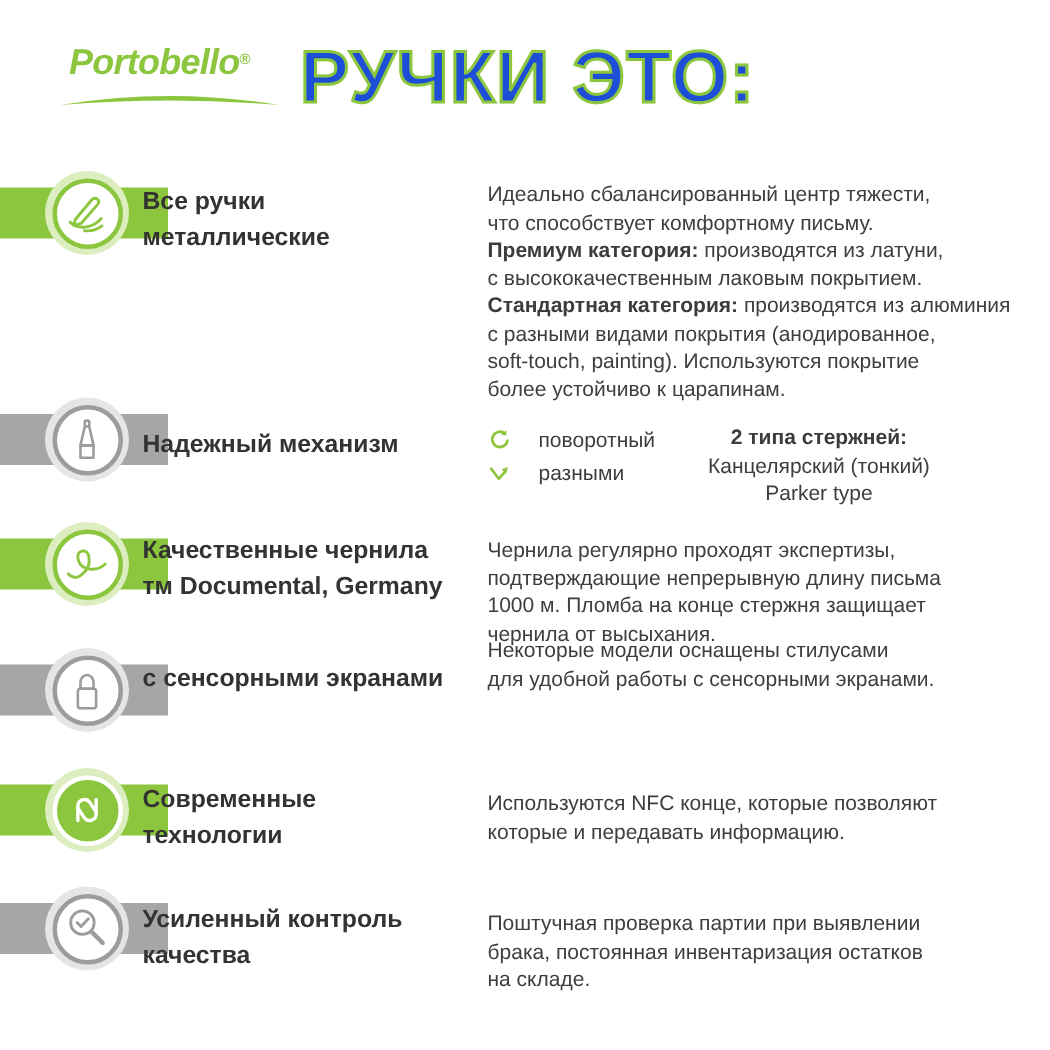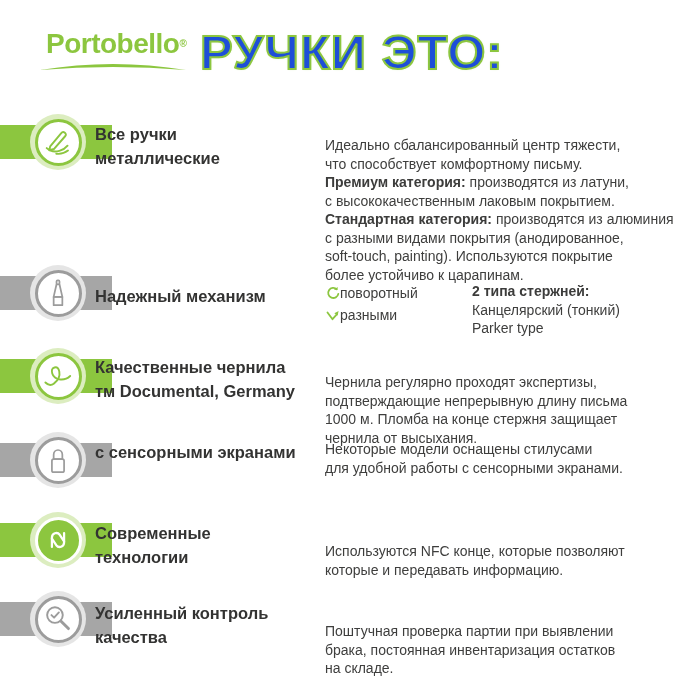--- a/index.html
+++ b/index.html
@@ -15,21 +15,21 @@
   .page{
     position:relative;
     width:700px;height:700px;
     background:#fff;
     font-family:"Liberation Sans",sans-serif;
     color:var(--ink);
     overflow:hidden;
   }
   
   .logo{position:absolute;left:46px;top:28px;color:var(--green);}
-  .logo-text{font-size:28px;font-weight:700;letter-spacing:-0.5px;}
+  .logo-text{font-size:24px;font-weight:700;font-style:italic;letter-spacing:-0.5px;}
   .logo-reg{font-size:10px;vertical-align:super;font-weight:700;}
   .swoosh{position:absolute;left:-8px;top:33px;}
   .title{
     position:absolute;left:200px;top:24px;
     font-size:49px;font-weight:800;letter-spacing:1px;
     color:#1d4ed8;
     -webkit-text-stroke:2px var(--green);
     text-shadow:0 0 1px #c9e6a0, 0 0 3px #dff0c6;
     white-space:nowrap;
   }
@@ -54,29 +54,28 @@
   .feature-title{
     position:absolute;left:95px;z-index:3;
     font-size:16.5px;font-weight:700;line-height:24px;color:#333332;
     white-space:nowrap;
   }
   
   .desc{
     position:absolute;left:325px;
     font-size:14px;line-height:18.5px;color:#3E3E3D;
     white-space:nowrap;
-    margin-top:16px;
   }
   .desc strong{font-weight:700;color:var(--ink);}
   
-  .mech-opt{display:flex;align-items:center;gap:0;height:22px;
+  .mech-opt{display:flex;align-items:center;gap:19px;height:22px;
     font-size:14px;color:#3E3E3D;white-space:nowrap;}
   .mech-opts{position:absolute;left:325px;top:282px;}
   .refills{position:absolute;left:472px;top:282px;
-    font-size:14px;line-height:18.5px;color:#3E3E3D;white-space:nowrap;}
+    font-size:14px;line-height:18.5px;color:#3E3E3D;white-space:nowrap;text-align:center;}
   .refills .r-title{font-weight:700;color:var(--ink);}
 </style>
 </head>
 <body>
 
 <div class="page">
 
   <div class="logo">
     <span class="logo-text">Portobello</span><span class="logo-reg">®</span>
     <svg class="swoosh" width="150" height="12" viewBox="0 0 150 12">

